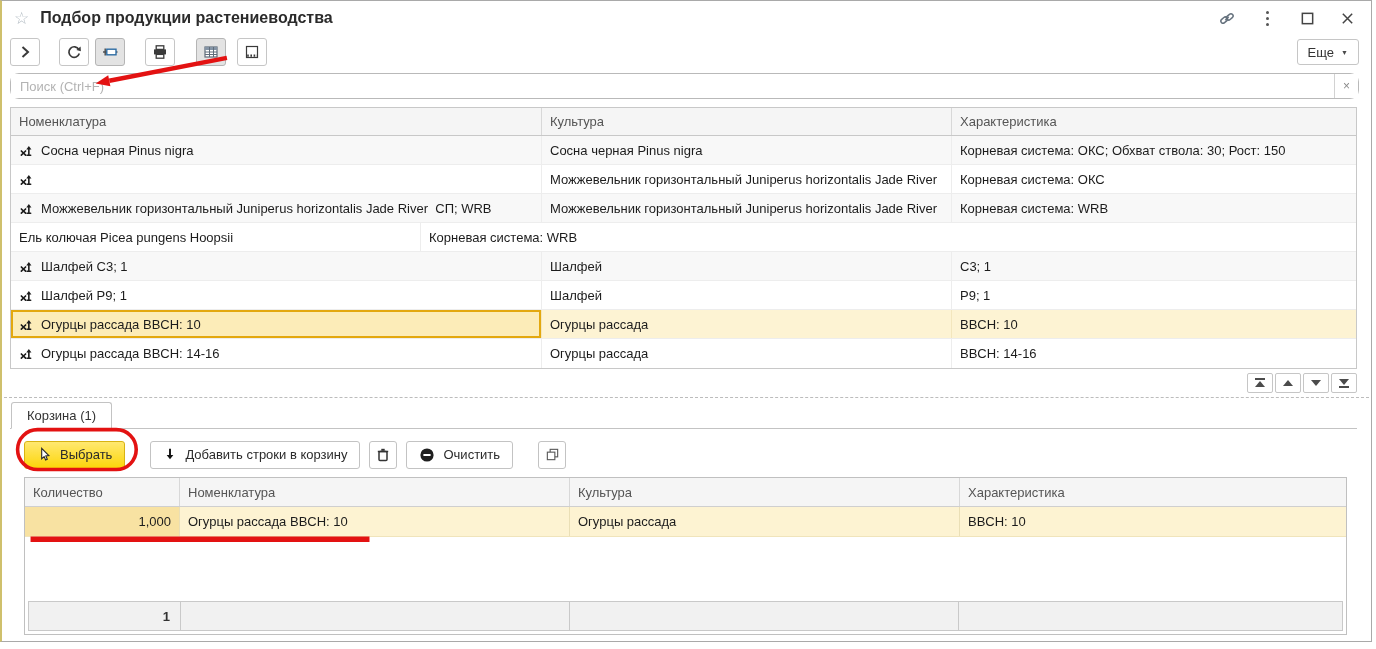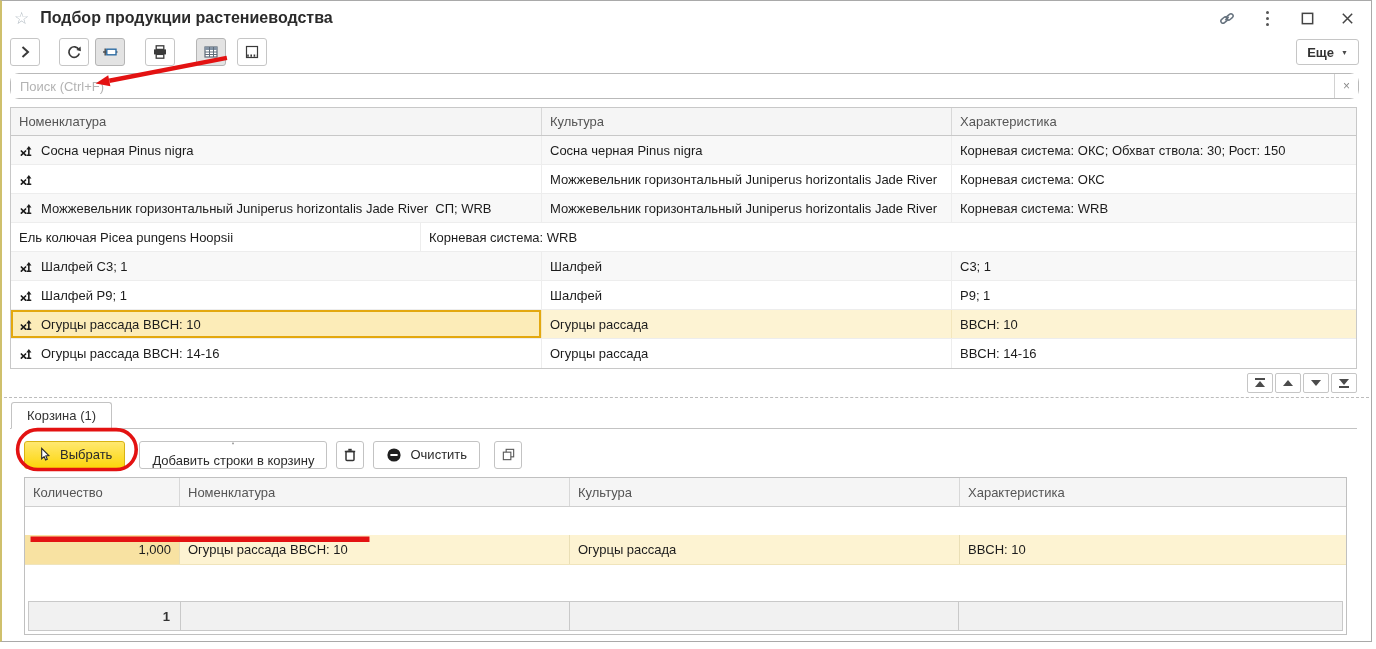--- a/index.html
+++ b/index.html
@@ -17,21 +17,21 @@
   .kebab i { width: 3px; height: 3px; background: #555; border-radius: 50%; }
 
   
   .toolbar { display: flex; align-items: center; height: 34px; padding-left: 8px; }
   .tbtn { width: 30px; height: 28px; border: 1px solid #c6c6c6; border-radius: 3px; background: #fff;
           display: flex; align-items: center; justify-content: center; cursor: pointer; }
   .tbtn.pressed { background: #e3e3e3; border-color: #b5b5b5; }
   .m19{margin-left:19px}.m6{margin-left:6px}.m20{margin-left:20px}.m21{margin-left:21px}.m11{margin-left:11px}
   .more-btn { margin-left: auto; margin-right: 12px; height: 26px; padding: 0 10px; border: 1px solid #c6c6c6;
               border-radius: 3px; background: #fff; display: flex; align-items: center; gap: 7px;
-              font-size: 13px; color: #333; cursor: pointer; font-weight: bold; }
+              font-size: 13px; color: #333; cursor: pointer; }
   .more-arrow { font-size: 7px; color: #4a4a4a; }
 
   
   .searchbar { margin: 4px 12px 0 8px; height: 26px; border: 1px solid #b9b9b9; border-radius: 9px;
                display: flex; align-items: stretch; background: #fff; }
   .searchbar input { flex: 1; border: none; outline: none; padding: 0 9px; font-size: 13px;
                      font-family: "Liberation Sans", sans-serif; color: #333; }
   .searchbar input::placeholder { color: #b3b3b3; }
   .clear-btn { width: 24px; border-left: 1px solid #d2d2d2; background: #fff; display: flex;
                align-items: center; justify-content: center; font-size: 12px; color: #8a8a8a; cursor: pointer; }
@@ -66,28 +66,28 @@
          padding: 8px 15px; background: #fff; border: 1px solid #c3c3c3; border-bottom: 1px solid #fff;
          border-radius: 3px 3px 0 0; font-size: 13px; color: #333; cursor: pointer; }
 
   
   .btoolbar { display: flex; align-items: center; height: 42px; padding: 9px 0 0 22px; gap: 9px; }
   .btn { height: 28px; border: 1px solid #c3c3c3; border-radius: 3px; background: #fff; font-size: 13px;
          color: #2b2b2b; display: flex; align-items: center; gap: 8px; padding: 0 12px; cursor: pointer;
          font-family: "Liberation Sans", sans-serif; }
   .btn.primary { background: linear-gradient(#ffe870, #fcd60a); border-color: #d8b312; align-items: center; }
   .btn.square { width: 28px; padding: 0; justify-content: center; }
-  .gap12 { margin-left: 5px; flex-direction: column; }
+  .gap12 { margin-left: 16px; }
 
   
   .btable { margin: 6px 24px 0 22px; height: 158px; border: 1px solid #c0c0c0; display: flex;
             flex-direction: column; background: #fff; }
   .bhead { display: flex; height: 29px; background: #f5f5f5; border-bottom: 1px solid #cfcfcf; flex: 0 0 auto; }
   .bq { width: 155px; } .bn { width: 390px; } .bc { width: 390px; } .bch { flex: 1; border-right: none !important; }
-  .brow { display: flex; height: 30px; background: #fdf3d2; border-bottom: 1px solid #f0e4bb; flex: 0 0 auto; cursor: pointer; margin-top: 28px; }
+  .brow { display: flex; height: 30px; background: #fdf3d2; border-bottom: 1px solid #f0e4bb; flex: 0 0 auto; cursor: pointer; }
   .brow .td { border-right-color: #eadfb6; }
   .brow .td.bq { background: #f8e2a2; justify-content: flex-end; }
   .bfiller { flex: 1 1 auto; background: #fff; }
   .bfoot { display: flex; margin: 2px 3px 3px 3px; flex: 0 0 auto; }
   .fcell { height: 30px; background: #f1f1f1; border: 1px solid #c9c9c9; display: flex; align-items: center; }
   .fcell + .fcell { margin-left: -1px; }
   .fq { width: 153px; justify-content: flex-end; padding: 0 10px; font-size: 13px; font-weight: 700; color: #333; }
   .fn { width: 390px; } .fc { width: 390px; } .fch { flex: 1; }
 
   

